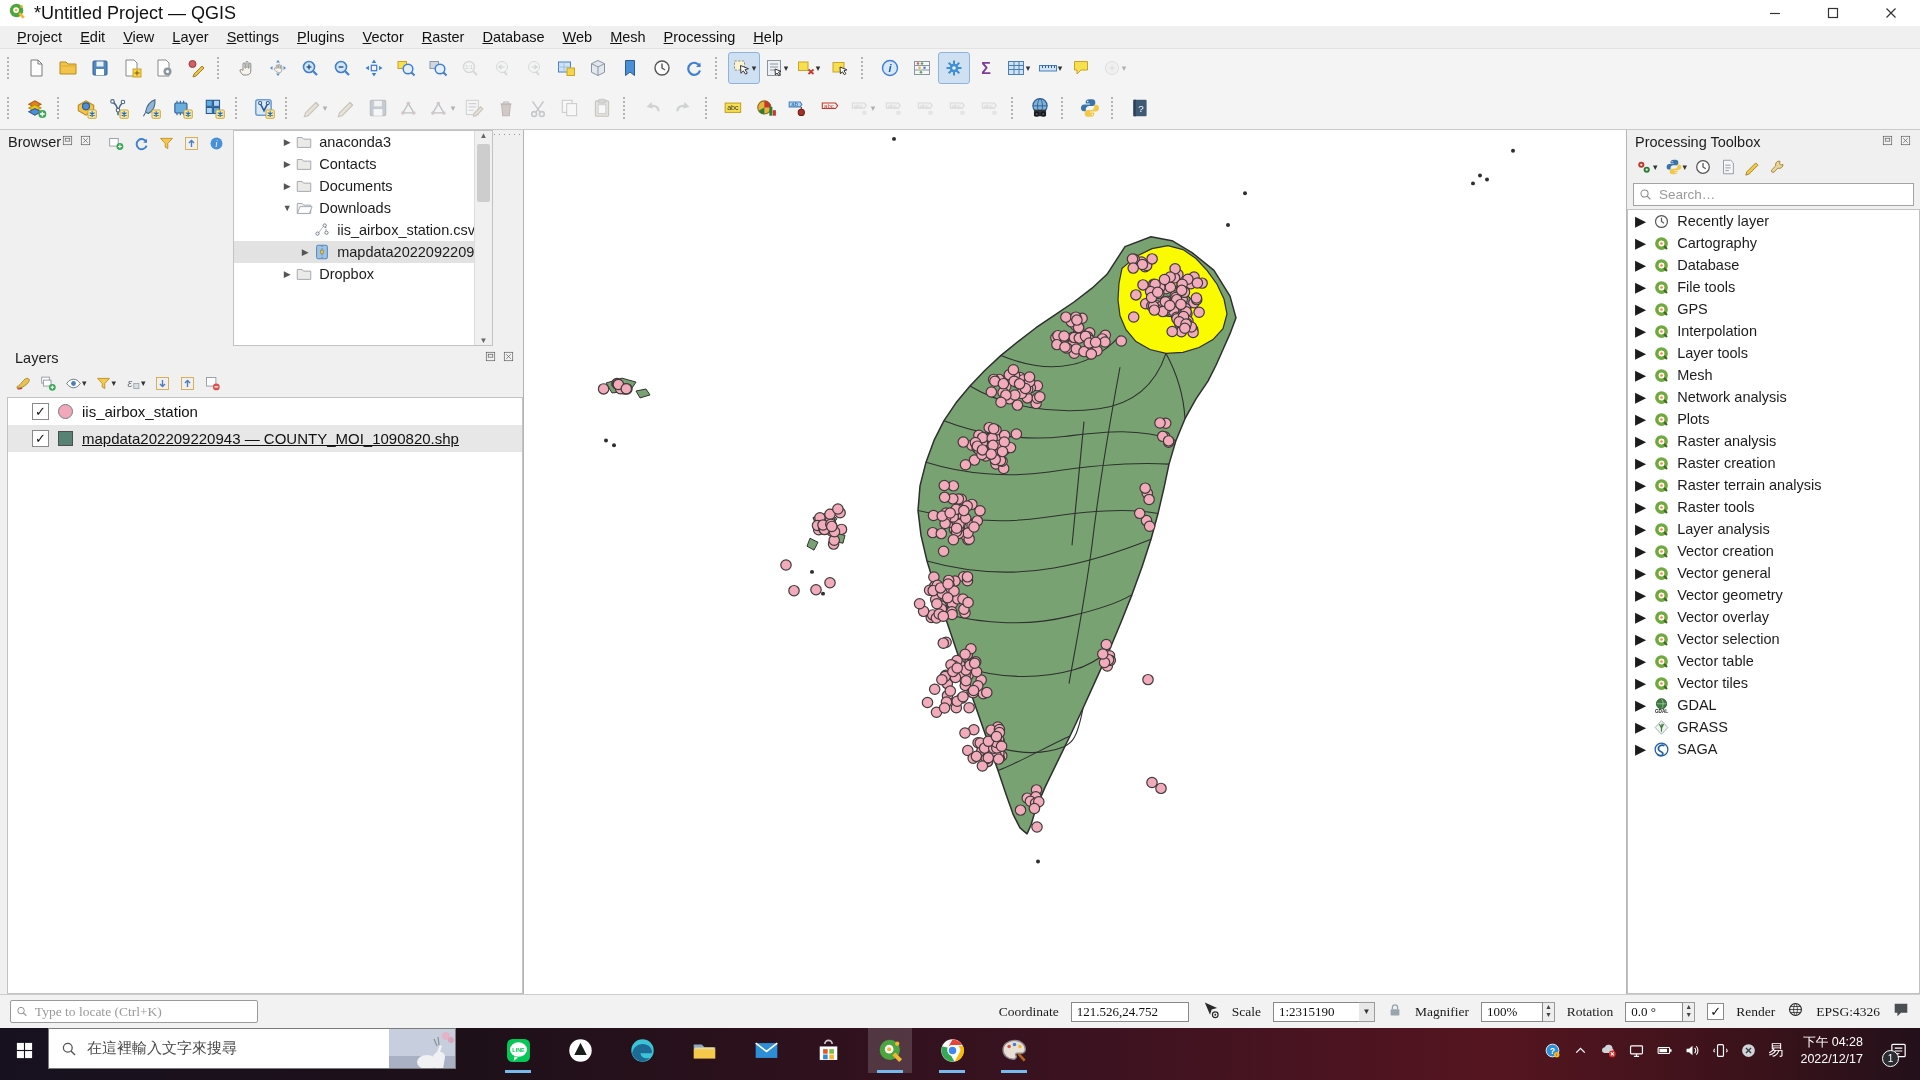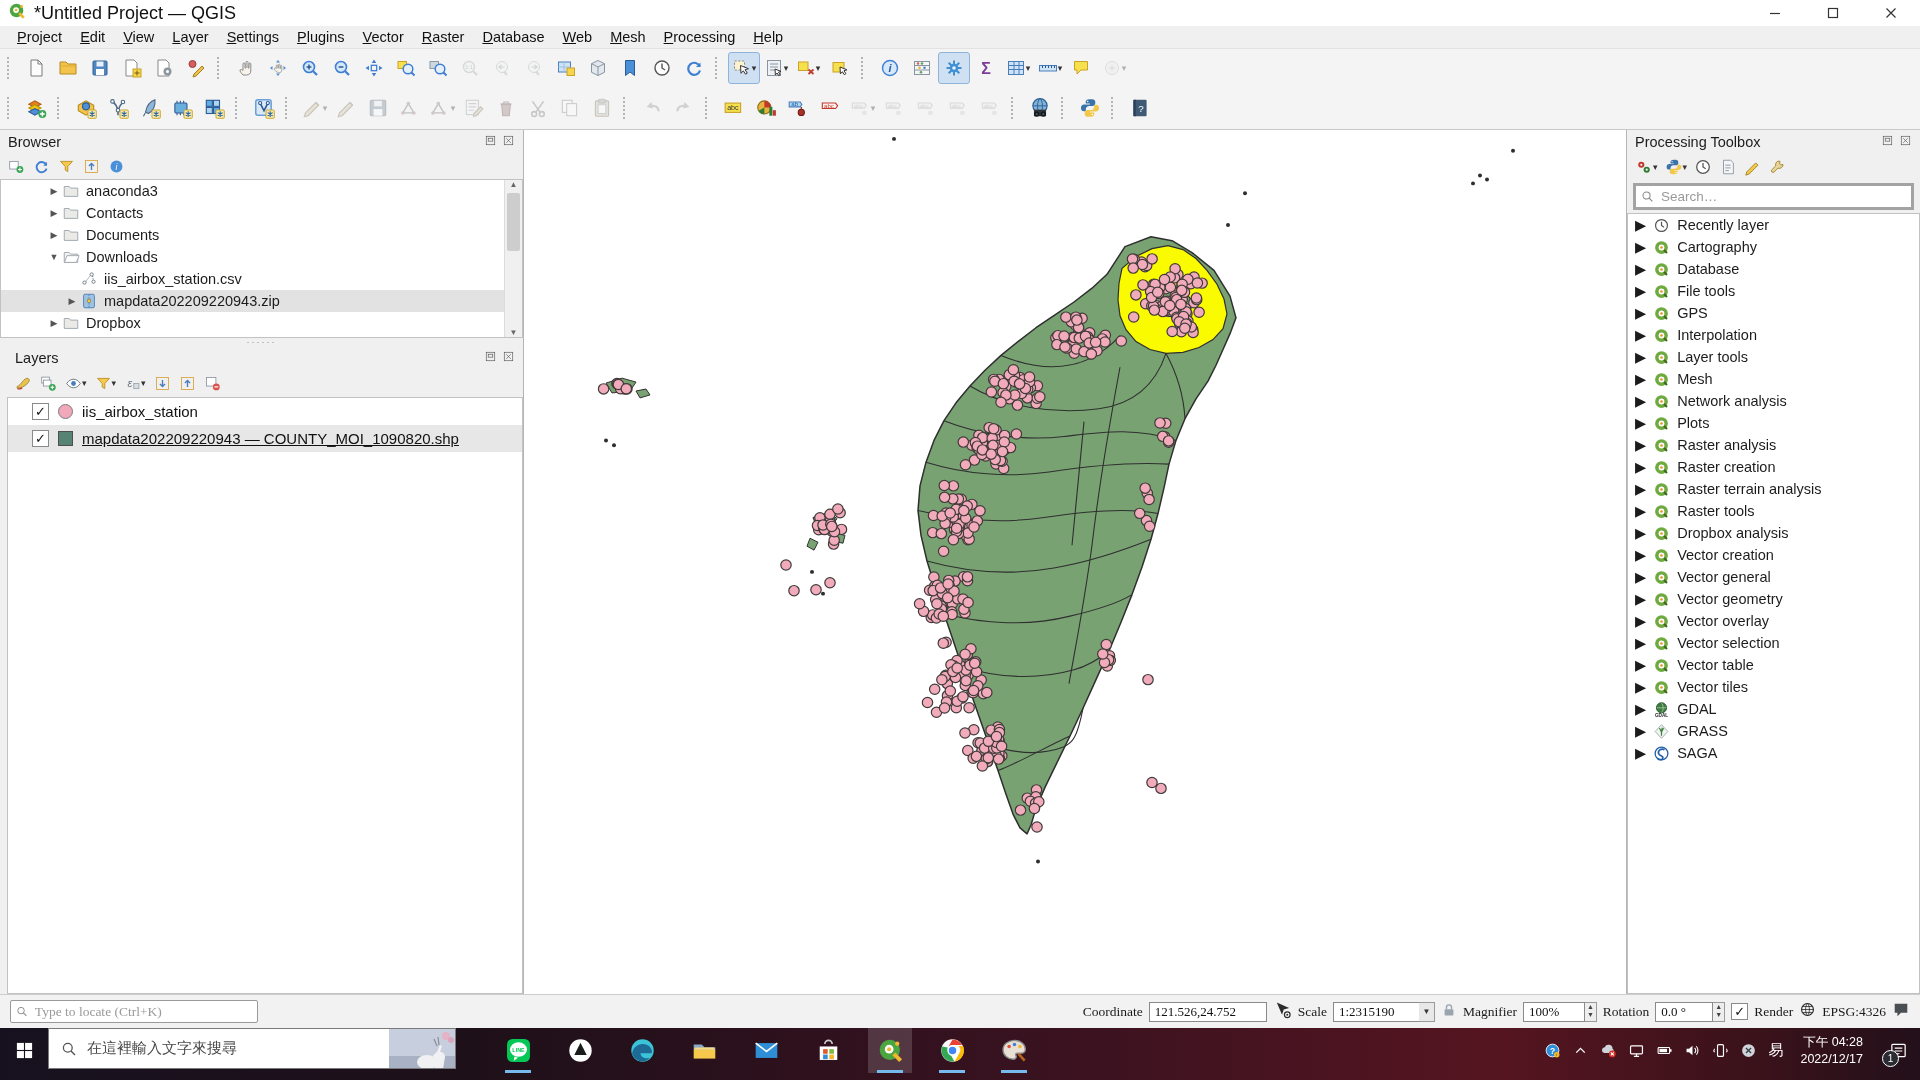--- a/index.html
+++ b/index.html
@@ -19,21 +19,21 @@
   .tbtn{width:32px;height:32px;display:flex;align-items:center;justify-content:center;border-radius:3px;position:relative;box-sizing:border-box;}
   .tbtn.pressed{background:#cfe0f2;border:1px solid #8fb4da;}
   .tbtn.disabled{opacity:.35;filter:grayscale(.7);}
   .dd{font-size:9px;color:#333;margin-left:0;}
   
   .main{flex:1;display:flex;min-height:0;background:#f0f0f0;}
   .leftcol{width:524px;display:flex;flex-direction:column;background:#f0f0f0;border-right:1px solid #b5b5b5;box-sizing:border-box;}
   .panel-header{height:23px;display:flex;align-items:center;padding:0 8px;font-size:14.5px;color:#1c1c1c;}
   .phbtns{margin-left:auto;display:flex;gap:5px;}
   .ptool{display:flex;align-items:center;gap:8px;padding:0 8px;}
-  .browser-panel{height:216px;display:flex;flex-direction:column;}
+  .browser-panel{height:216px;display:flex;}
   .browser-panel .ptool{height:26px;}
   .tree{flex:1;background:#fff;border:1px solid #c2c2c2;position:relative;overflow:hidden;font-size:14.5px;color:#1c1c1c;}
   .trow{height:22px;display:flex;align-items:center;}
   .trow.selected{background:#e2e2e2;}
   .tarrow{width:14px;font-size:9px;color:#555;text-align:center;flex:none;}
   .ticon{width:20px;display:flex;justify-content:center;flex:none;margin-right:5px;}
   .scrollbar{position:absolute;top:0;right:0;bottom:0;width:17px;background:#f0f0f0;border-left:1px solid #dcdcdc;display:flex;flex-direction:column;align-items:center;font-size:8px;color:#666;}
   .sb-thumb{width:13px;height:58px;background:#cdcdcd;border-radius:2px;margin-top:4px;}
   .splitter{height:8px;display:flex;align-items:center;justify-content:center;color:#8a8a8a;font-size:9px;letter-spacing:2px;}
   .layers-panel{flex:1;display:flex;flex-direction:column;min-height:0;padding-left:7px;}
@@ -42,31 +42,31 @@
   .lrow{height:27px;display:flex;align-items:center;gap:9px;padding-left:24px;}
   .lrow.selected{background:#e7e7e7;}
   .lrow.selected .llabel{text-decoration:underline;}
   .chk{width:15px;height:15px;background:#fff;border:1px solid #8a8a8a;display:flex;align-items:center;justify-content:center;font-size:13px;color:#111;flex:none;}
   .sw-circle{width:13px;height:13px;border-radius:50%;border:1px solid #7c7c7c;flex:none;}
   .sw-square{width:15px;height:15px;border:1px solid #4e4e4e;flex:none;box-sizing:border-box;}
   .canvas{flex:1;background:#fff;position:relative;min-width:0;}
   .canvas svg{display:block;width:100%;height:100%;}
   .rightcol{width:294px;background:#f0f0f0;border-left:1px solid #b5b5b5;display:flex;flex-direction:column;box-sizing:border-box;}
   .rightcol .ptool{height:28px;gap:7px;}
-  .searchbox{margin:2px 6px 3px 6px;height:21px;background:#fff;border:3px solid #a3a3a3;display:flex;align-items:center;padding:0 5px;gap:5px;}
+  .searchbox{margin:2px 6px 3px 6px;height:21px;background:#fff;border:1px solid #a3a3a3;display:flex;align-items:center;padding:0 5px;gap:5px;}
   .searchbox input{border:none;outline:none;flex:1;font-size:13.5px;font-family:"Liberation Sans",sans-serif;color:#333;background:transparent;}
   .searchbox input::placeholder,.locate input::placeholder{color:#9a9a9a;}
   .ptree{flex:1;background:#fff;border:1px solid #c2c2c2;font-size:14.5px;color:#1c1c1c;overflow:hidden;}
   .prow{height:22px;display:flex;align-items:center;gap:7px;padding-left:7px;}
   
   .statusbar{height:33px;background:#f2f2f2;border-top:1px solid #cdcdcd;display:flex;align-items:center;padding:0 10px;font-family:"Liberation Serif",serif;font-size:13.5px;color:#1a1a1a;gap:10px;}
   .locate{width:236px;height:21px;border:1px solid #9a9a9a;border-radius:2px;background:#fff;display:flex;align-items:center;padding:0 5px;gap:5px;flex:none;}
   .locate input{border:none;outline:none;width:100%;font-family:"Liberation Serif",serif;font-size:13.5px;color:#555;background:transparent;}
   .smsg{white-space:nowrap;overflow:hidden;}
-  .sright{margin-left:auto;display:flex;align-items:center;gap:6px;flex:none;justify-content:center;}
+  .sright{margin-left:auto;display:flex;align-items:center;gap:12px;flex:none;justify-content:center;}
   .sinput{height:20px;border:1px solid #8a8a8a;background:#fff;display:flex;align-items:center;padding:0 5px;font-size:13px;font-family:"Liberation Serif",serif;color:#111;box-sizing:border-box;}
   .spinbtns{display:flex;flex-direction:column;justify-content:center;font-size:7px;line-height:1.1;color:#444;border:1px solid #9a9a9a;border-left:none;height:20px;padding:0 2px;background:#eee;box-sizing:border-box;}
   .combo-dd{width:16px;height:20px;border:1px solid #9a9a9a;border-left:none;background:#e8e8e8;display:flex;align-items:center;justify-content:center;font-size:8px;color:#333;box-sizing:border-box;}
   .group{display:flex;align-items:center;}
   
   .taskbar{height:52px;background:linear-gradient(90deg,#17111f 0%,#1e1019 25%,#3a1220 55%,#551520 78%,#39121a 92%,#23101a 100%);display:flex;align-items:flex-start;color:#fff;}
   .start{width:48px;height:45px;display:flex;align-items:center;justify-content:center;flex:none;}
   .tsearch{width:408px;height:41px;background:#fff;border:1px solid #7a7a7a;display:flex;align-items:center;gap:10px;padding-left:12px;position:relative;color:#4a4a4a;font-size:15px;box-sizing:border-box;flex:none;}
   .tsearch .goat{position:absolute;right:0;top:0;bottom:0;width:66px;overflow:hidden;}
   .tapps{display:flex;margin-left:40px;}
@@ -1568,21 +1568,21 @@
           <div class="prow">
             <span class="parrow">▶</span>
             <span style="display: flex;">
               <svg viewBox="0 0 20 20" width="17" height="17">
                 <circle cx="10" cy="10" r="7.5" fill="#6faa3e"></circle>
                 <circle cx="10" cy="10" r="3.4" fill="#fff"></circle>
                 <circle cx="10" cy="10" r="1.6" fill="#e8952e"></circle>
                 <path d="M13 13l3.5 3.5" stroke="#3d6b1f" stroke-width="2.5"></path>
               </svg>
             </span>
-            <span>Dropbox analysis</span>
+            <span>Layer analysis</span>
           </div>
           <div class="prow">
             <span class="parrow">▶</span>
             <span style="display: flex;">
               <svg viewBox="0 0 20 20" width="17" height="17">
                 <circle cx="10" cy="10" r="7.5" fill="#6faa3e"></circle>
                 <circle cx="10" cy="10" r="3.4" fill="#fff"></circle>
                 <circle cx="10" cy="10" r="1.6" fill="#e8952e"></circle>
                 <path d="M13 13l3.5 3.5" stroke="#3d6b1f" stroke-width="2.5"></path>
               </svg>

